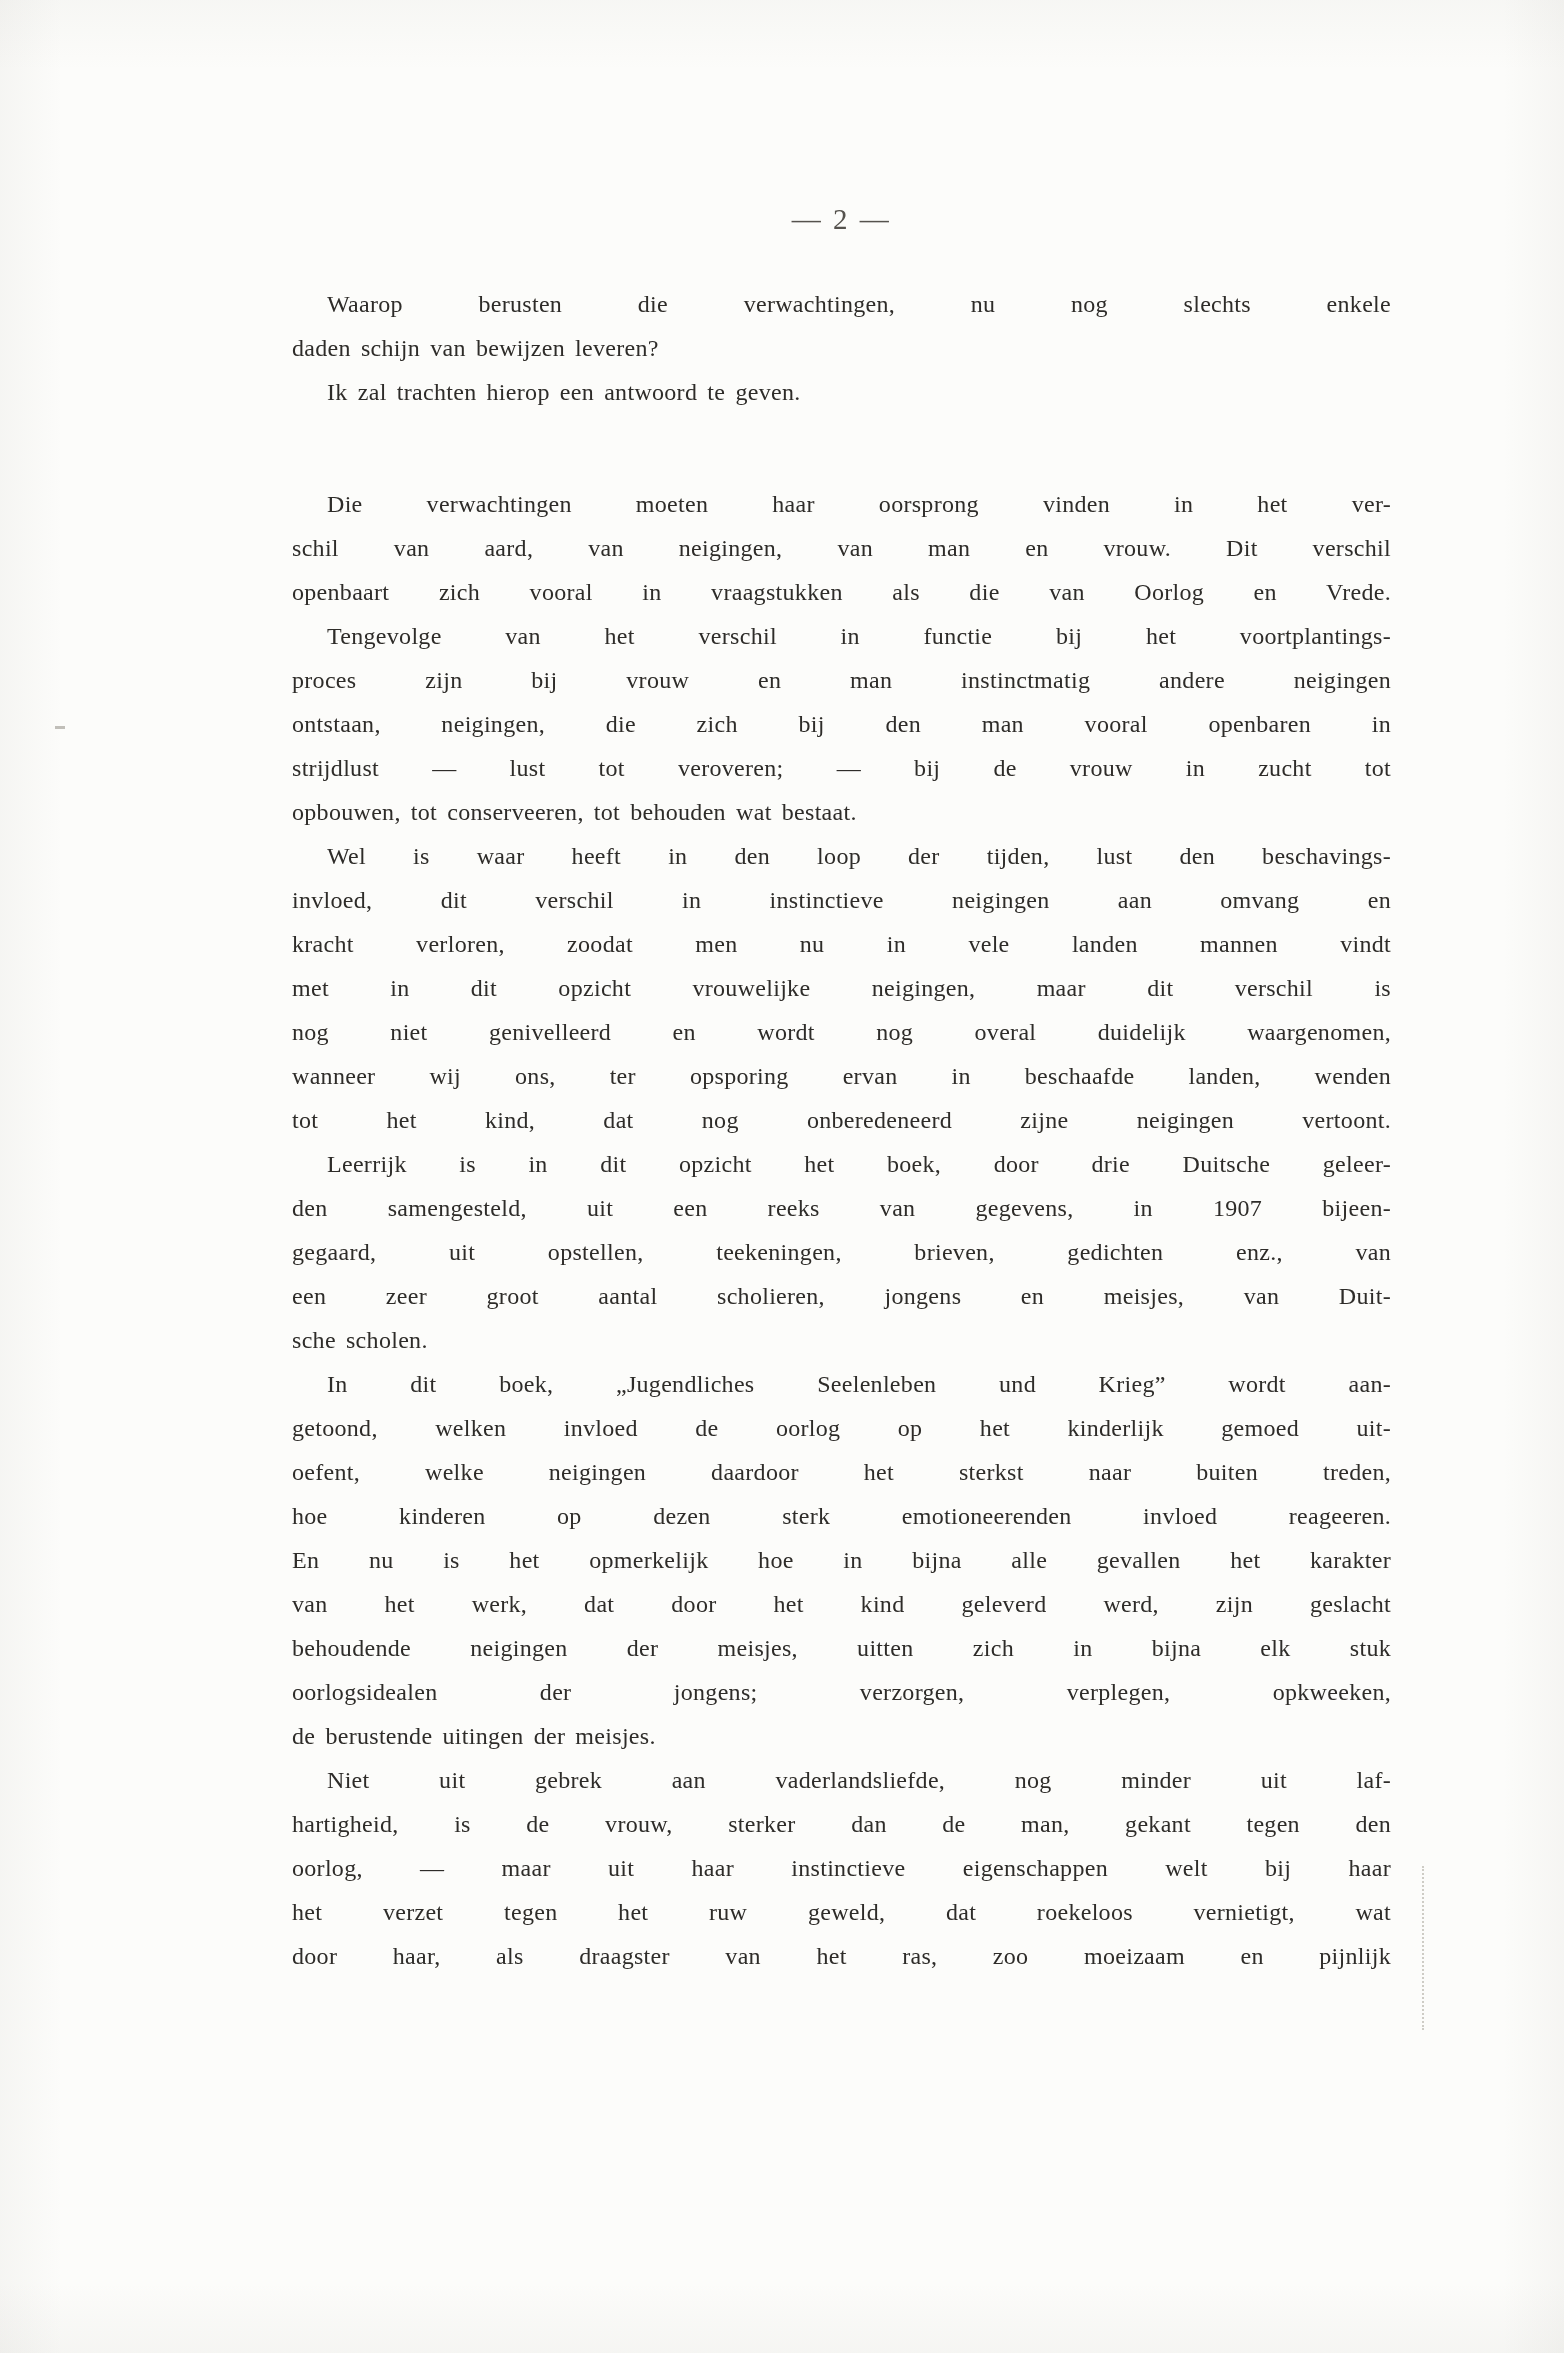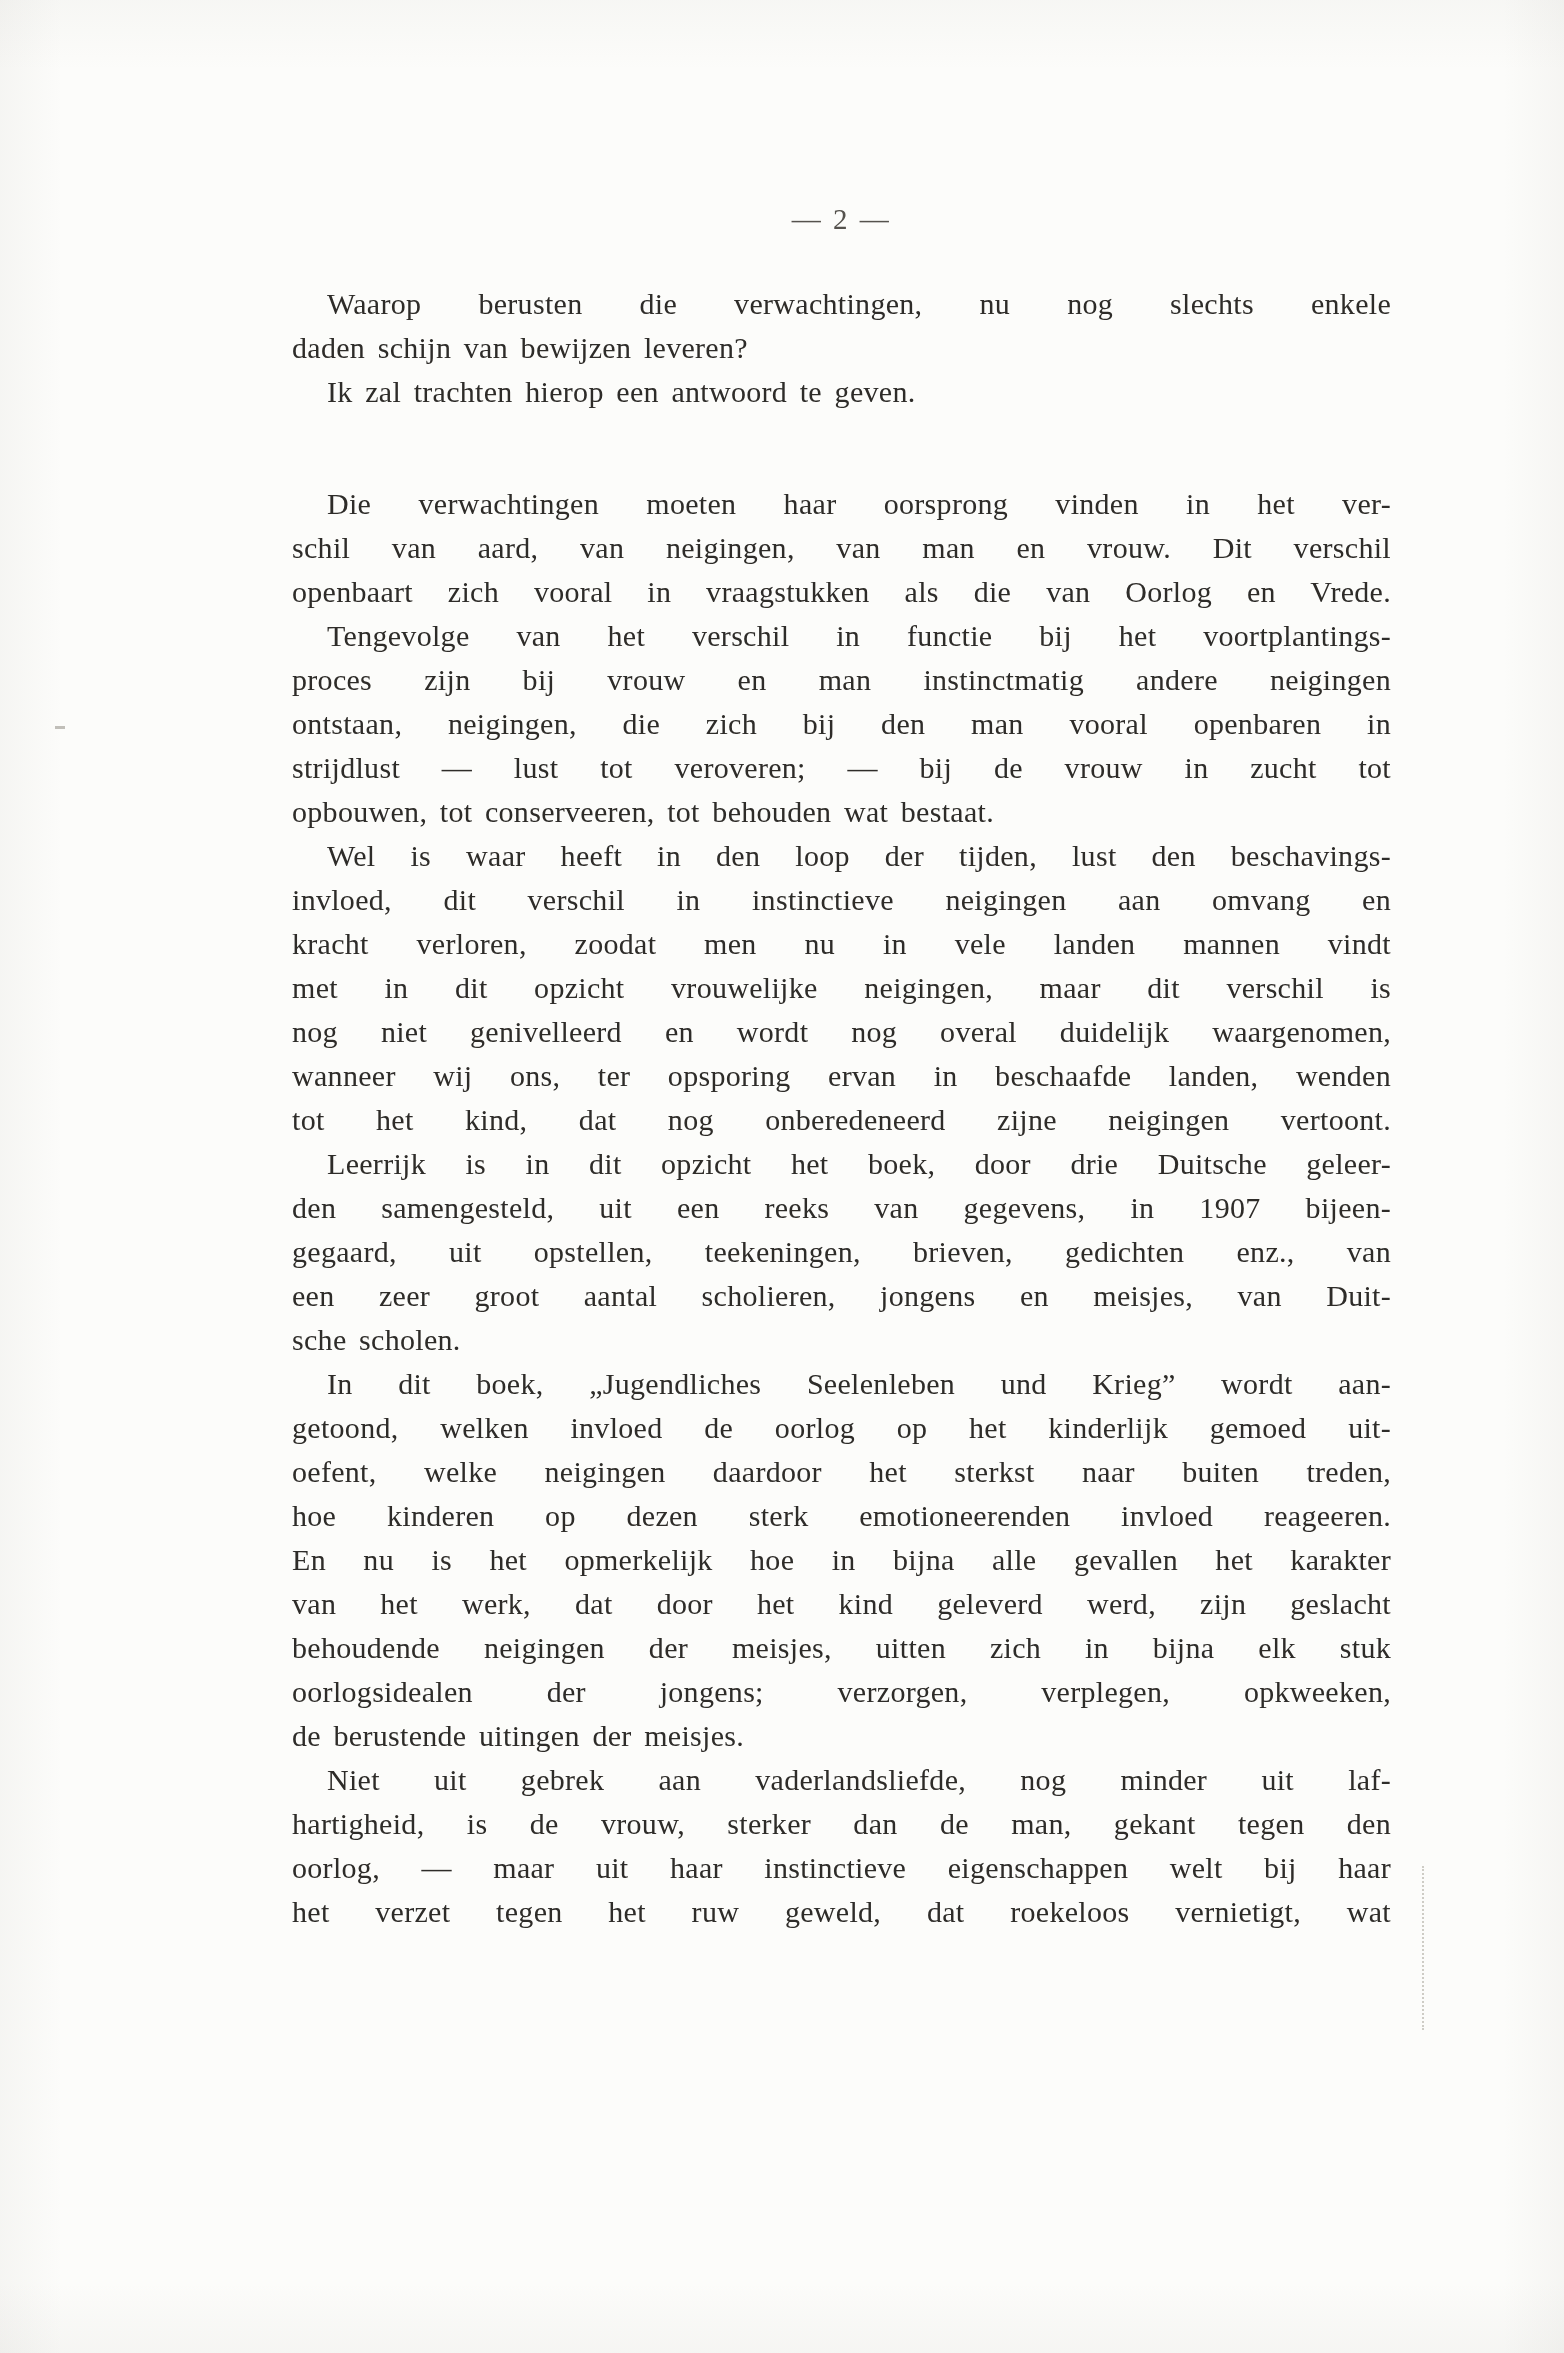--- a/index.html
+++ b/index.html
@@ -32,21 +32,21 @@
     text-align: center;
     font-size: 29px;
     letter-spacing: 2.5px;
     color: #55524d;
   }
   .text-block {
     position: absolute;
     top: 282px;
     left: 292px;
     width: 1099px;
-    font-size: 30px;
+    font-size: 24px;
     line-height: 44px;
     word-spacing: 0.16em;
     letter-spacing: 0.3px;
   }
   .paragraph {
     margin: 0;
   }
   .paragraph.space-before {
     margin-top: 68px;
   }
@@ -137,18 +137,19 @@
       <div class="line">van het werk, dat door het kind geleverd werd, zijn geslacht</div>
       <div class="line">behoudende neigingen der meisjes, uitten zich in bijna elk stuk</div>
       <div class="line">oorlogsidealen der jongens; verzorgen, verplegen, opkweeken,</div>
       <div class="line last-line">de berustende uitingen der meisjes.</div>
     </div>
     <div class="paragraph full-last">
       <div class="line first-line">Niet uit gebrek aan vaderlandsliefde, nog minder uit laf-</div>
       <div class="line">hartigheid, is de vrouw, sterker dan de man, gekant tegen den</div>
       <div class="line">oorlog, — maar uit haar instinctieve eigenschappen welt bij haar</div>
       <div class="line">het verzet tegen het ruw geweld, dat roekeloos vernietigt, wat</div>
+      <div class="line last-line">door haar, als draagster van het ras, zoo moeizaam en pijnlijk</div>
     </div>
   </div>
 
 <div class="artifact-left-dash"></div>
 <div class="artifact-right-dots"></div>
 
 
 </body></html>

